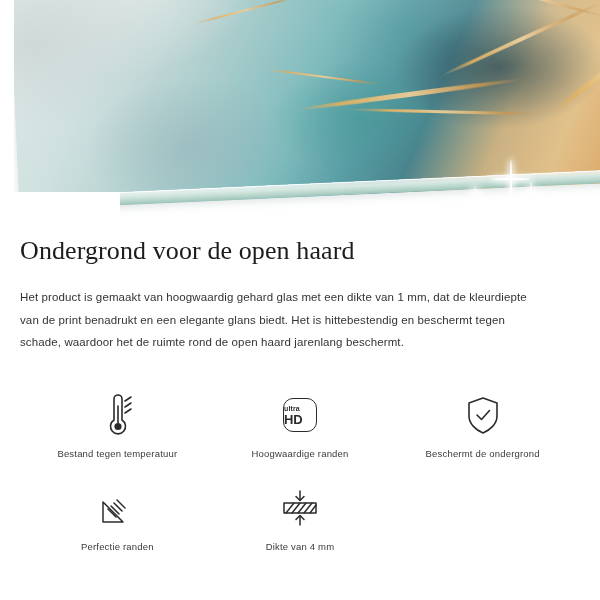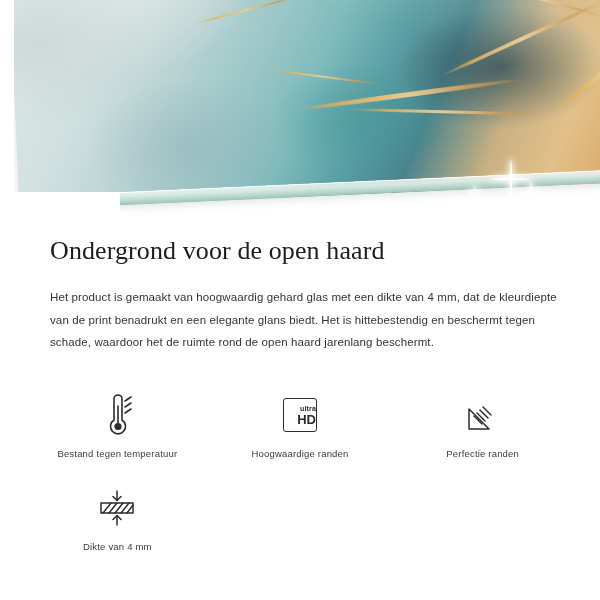--- a/index.html
+++ b/index.html
@@ -128,24 +128,24 @@
   }
   .sparkle:before { left: 50%; top: 0; width: 2px; height: 100%; transform: translateX(-50%); border-radius: 50%; }
   .sparkle:after { top: 50%; left: 0; height: 2px; width: 100%; transform: translateY(-50%); border-radius: 50%; }
   .sp1 { left: 492px; top: 160px; width: 38px; height: 38px; }
   .sp2 { left: 520px; top: 182px; width: 22px; height: 22px; opacity: 0.85; }
   .sp3 { left: 468px; top: 186px; width: 14px; height: 14px; opacity: 0.7; }
 
   
   .content {
     position: absolute;
-    left: 16px;
+    left: 0;
     top: 218px;
     width: 504px;
-    padding: 0 34px;
+    padding: 0 20px;
   }
   .headline {
     margin: 16px 0 0 0;
     font-family: "Liberation Serif", serif;
     font-size: 26px;
     line-height: 1.32;
     font-weight: 400;
     color: #1c1c1c;
     letter-spacing: 0.1px;
   }
@@ -185,24 +185,24 @@
   }
   .feature-label {
     font-size: 9.5px;
     color: #3a3a3a;
     letter-spacing: 0.02em;
   }
   .hd-badge {
     width: 34px;
     height: 34px;
     border: 1.6px solid #2b2b2b;
-    border-radius: 3px;
+    border-radius: 10px;
     display: flex;
     flex-direction: column;
-    align-items: flex-end;
+    align-items: flex-start;
     justify-content: center;
     line-height: 1;
   }
   .hd-badge .u { font-size: 7px; font-weight: 700; color: #2b2b2b; letter-spacing: .02em; }
   .hd-badge .h { font-size: 13px; font-weight: 700; color: #2b2b2b; margin-top: 1px; }
 </style>
 </head>
 <body>
 
 <div class="page">
@@ -226,21 +226,21 @@
       <div class="sparkle sp1"></div>
       <div class="sparkle sp2"></div>
       <div class="sparkle sp3"></div>
     </div>
   </div>
 
   <div class="content">
     <h1 class="headline">
       <span>Ondergrond voor de open haard</span>
     </h1>
-    <p class="bodytext">Het product is gemaakt van hoogwaardig gehard glas met een dikte van 4 mm, dat de kleurdiepte van de print benadrukt en een elegante glans biedt. Het is hittebestendig en beschermt tegen schade, waardoor het de ruimte rond de open haard jarenlang beschermt.</p>
+    <p class="bodytext">Het product is gemaakt van hoogwaardig gehard glas met een dikte van 1 mm, dat de kleurdiepte van de print benadrukt en een elegante glans biedt. Het is hittebestendig en beschermt tegen schade, waardoor het de ruimte rond de open haard jarenlang beschermt.</p>
   </div>
 
   <div class="features">
 
     <div class="feature">
       <div class="feature-icon">
         <svg width="40" height="46" viewBox="0 0 40 46" fill="none" stroke="#2b2b2b" stroke-width="1.6" stroke-linecap="round">
           <path d="M17 7a4 4 0 0 1 8 0v21a7.5 7.5 0 1 1-8 0z"></path>
           <line x1="21" y1="14" x2="21" y2="31"></line>
           <circle cx="21" cy="34.5" r="3.6" fill="#2b2b2b" stroke="none"></circle>
@@ -255,20 +255,29 @@
     <div class="feature">
       <div class="feature-icon">
         <div class="hd-badge">
           <span class="u">ultra</span>
           <span class="h">HD</span>
         </div>
       </div>
       <div class="feature-label">Hoogwaardige randen</div>
     </div>
 
+    <div class="feature">
+      <div class="feature-icon">
+        <svg width="40" height="44" viewBox="0 0 40 44" fill="none" stroke="#2b2b2b" stroke-width="1.6" stroke-linejoin="round" stroke-linecap="round">
+          <path d="M20 5 L34 10 V23 C34 31 27 37 20 40 C13 37 6 31 6 23 V10 Z"></path>
+          <polyline points="14,22 18.5,26.5 26.5,17.5"></polyline>
+        </svg>
+      </div>
+      <div class="feature-label">Beschermt de ondergrond</div>
+    </div>
 
 
     <div class="feature">
       <div class="feature-icon">
         <svg width="40" height="40" viewBox="0 0 40 40" fill="none" stroke="#2b2b2b" stroke-width="1.5" stroke-linecap="round" stroke-linejoin="round">
           <path d="M6 34 V14 L26 34 Z"></path>
           <line x1="11" y1="21" x2="19" y2="29"></line>
           <line x1="14" y1="18" x2="22" y2="26"></line>
           <line x1="17" y1="15" x2="25" y2="23"></line>
           <line x1="20" y1="12" x2="28" y2="20"></line>

